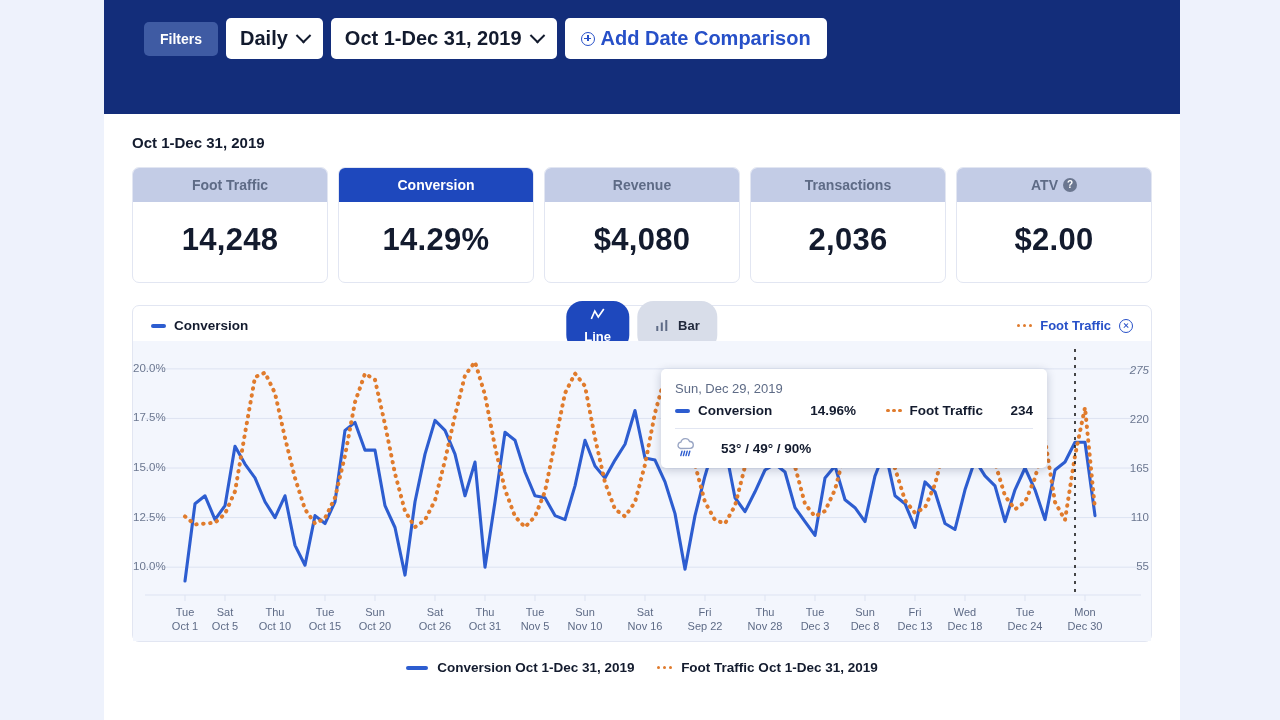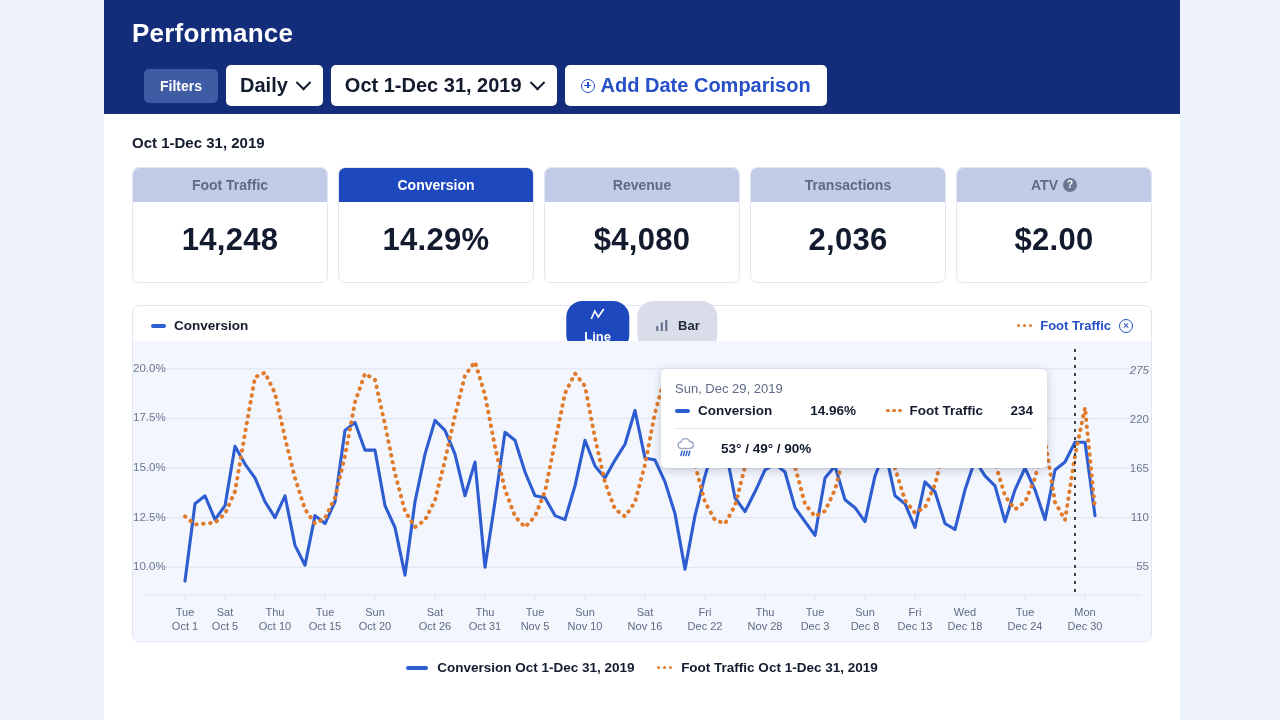--- a/index.html
+++ b/index.html
@@ -130,21 +130,20 @@
   .legend { display:flex; align-items:center; justify-content:center; gap:22px; padding:18px 0 0 0; }
   .legend-item { display:flex; align-items:center; gap:9px; font-size:13.5px; font-weight:bold; color:#131b2e; }
 </style>
 </head>
 <body>
 
 <div id="app">
   <div class="page">
 
     <div class="header">
-      <h1>Performance</h1>
       <div class="toolbar">
         <button class="btn-filters">Filters</button>
         <button class="btn-white">
           <span>Daily</span>
           <span class="chev"></span>
         </button>
         <button class="btn-white">
           <span>Oct 1-Dec 31, 2019</span>
           <span class="chev"></span>
         </button>
@@ -338,21 +337,21 @@
               <div class="xtick" style="left: 452px; top: 18px;">
                 <div>Sun</div>
                 <div>Nov 10</div>
               </div>
               <div class="xtick" style="left: 512px; top: 18px;">
                 <div>Sat</div>
                 <div>Nov 16</div>
               </div>
               <div class="xtick" style="left: 572px; top: 18px;">
                 <div>Fri</div>
-                <div>Dec 22</div>
+                <div>Sep 22</div>
               </div>
               <div class="xtick" style="left: 632px; top: 18px;">
                 <div>Thu</div>
                 <div>Nov 28</div>
               </div>
               <div class="xtick" style="left: 682px; top: 18px;">
                 <div>Tue</div>
                 <div>Dec 3</div>
               </div>
               <div class="xtick" style="left: 732px; top: 18px;">

